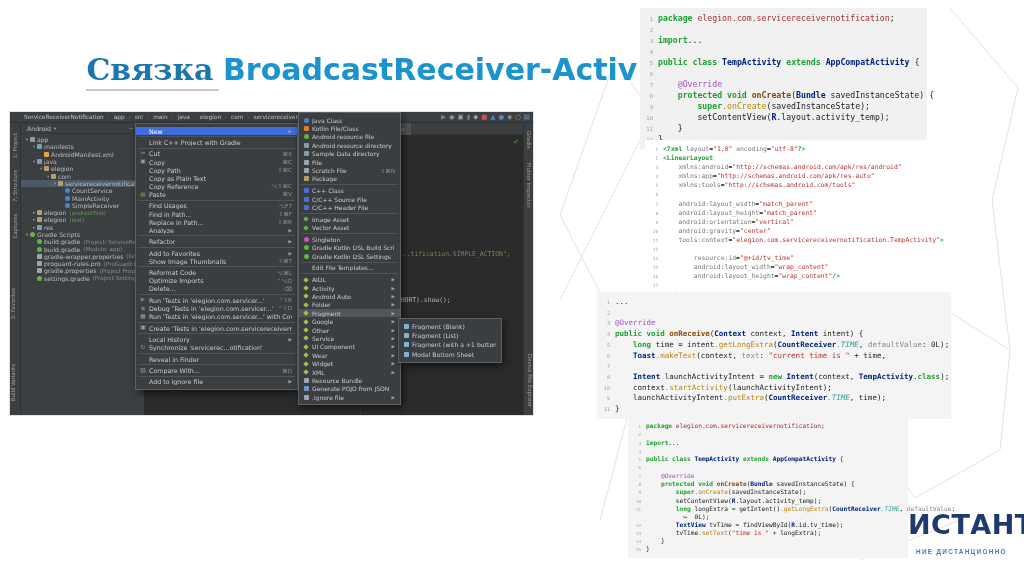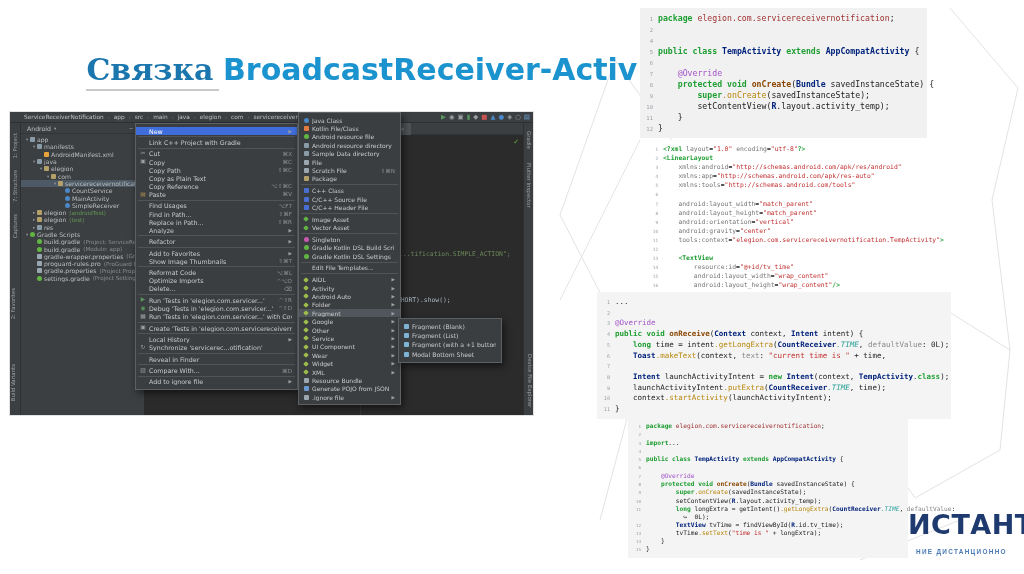--- a/index.html
+++ b/index.html
@@ -734,20 +734,24 @@
 <div class="panel p1">
     <div class="cl">
       <span class="ln">1</span>
       <span class="ct"><span class="kw">package</span> <span class="pkg">elegion.com.servicereceivernotification</span>;</span>
     </div>
     <div class="cl">
       <span class="ln">2</span>
       <span class="ct"></span>
     </div>
     <div class="cl">
+      <span class="ln">3</span>
+      <span class="ct"><span class="kw">import</span>...</span>
+    </div>
+    <div class="cl">
       <span class="ln">4</span>
       <span class="ct"></span>
     </div>
     <div class="cl">
       <span class="ln">5</span>
       <span class="ct"><span class="kw">public</span> <span class="kw">class</span> <span class="cls">TempActivity</span> <span class="kw">extends</span> <span class="cls">AppCompatActivity</span> {</span>
     </div>
     <div class="cl">
       <span class="ln">6</span>
       <span class="ct"></span>
@@ -820,24 +824,20 @@
     </div>
     <div class="cl">
       <span class="ln">11</span>
       <span class="ct">    <span class="attr">tools:context</span>=<span class="str">"elegion.com.servicereceivernotification.TempActivity"</span><span class="tag">&gt;</span></span>
     </div>
     <div class="cl">
       <span class="ln">12</span>
       <span class="ct"></span>
     </div>
     <div class="cl">
-      <span class="ln">13</span>
-      <span class="ct">    <span class="tag">&lt;TextView</span></span>
-    </div>
-    <div class="cl">
       <span class="ln">14</span>
       <span class="ct">        <span class="attr">resource:id</span>=<span class="str">"@+id/tv_time"</span></span>
     </div>
     <div class="cl">
       <span class="ln">15</span>
       <span class="ct">        <span class="attr">android:layout_width</span>=<span class="str">"wrap_content"</span></span>
     </div>
     <div class="cl">
       <span class="ln">16</span>
       <span class="ct">        <span class="attr">android:layout_height</span>=<span class="str">"wrap_content"</span><span class="tag">/&gt;</span></span>
@@ -878,28 +878,28 @@
     </div>
     <div class="cl">
       <span class="ln">7</span>
       <span class="ct"></span>
     </div>
     <div class="cl">
       <span class="ln">8</span>
       <span class="ct">    <span class="cls">Intent</span> launchActivityIntent = <span class="kw">new</span> <span class="cls">Intent</span>(context, <span class="cls">TempActivity</span>.<span class="kw">class</span>);</span>
     </div>
     <div class="cl">
+      <span class="ln">10</span>
+      <span class="ct">    context<span class="call">.startActivity</span>(launchActivityIntent);</span>
+    </div>
+    <div class="cl">
       <span class="ln">9</span>
       <span class="ct">    launchActivityIntent<span class="call">.putExtra</span>(<span class="cls">CountReceiver</span><span class="konst">.TIME</span>, time);</span>
     </div>
     <div class="cl">
-      <span class="ln">10</span>
-      <span class="ct">    context<span class="call">.startActivity</span>(launchActivityIntent);</span>
-    </div>
-    <div class="cl">
       <span class="ln">11</span>
       <span class="ct">}</span>
     </div>
   </div>
 <div class="panel p4">
     <div class="cl">
       <span class="ln">1</span>
       <span class="ct"><span class="kw">package</span> <span class="pkg">elegion.com.servicereceivernotification</span>;</span>
     </div>
     <div class="cl">

